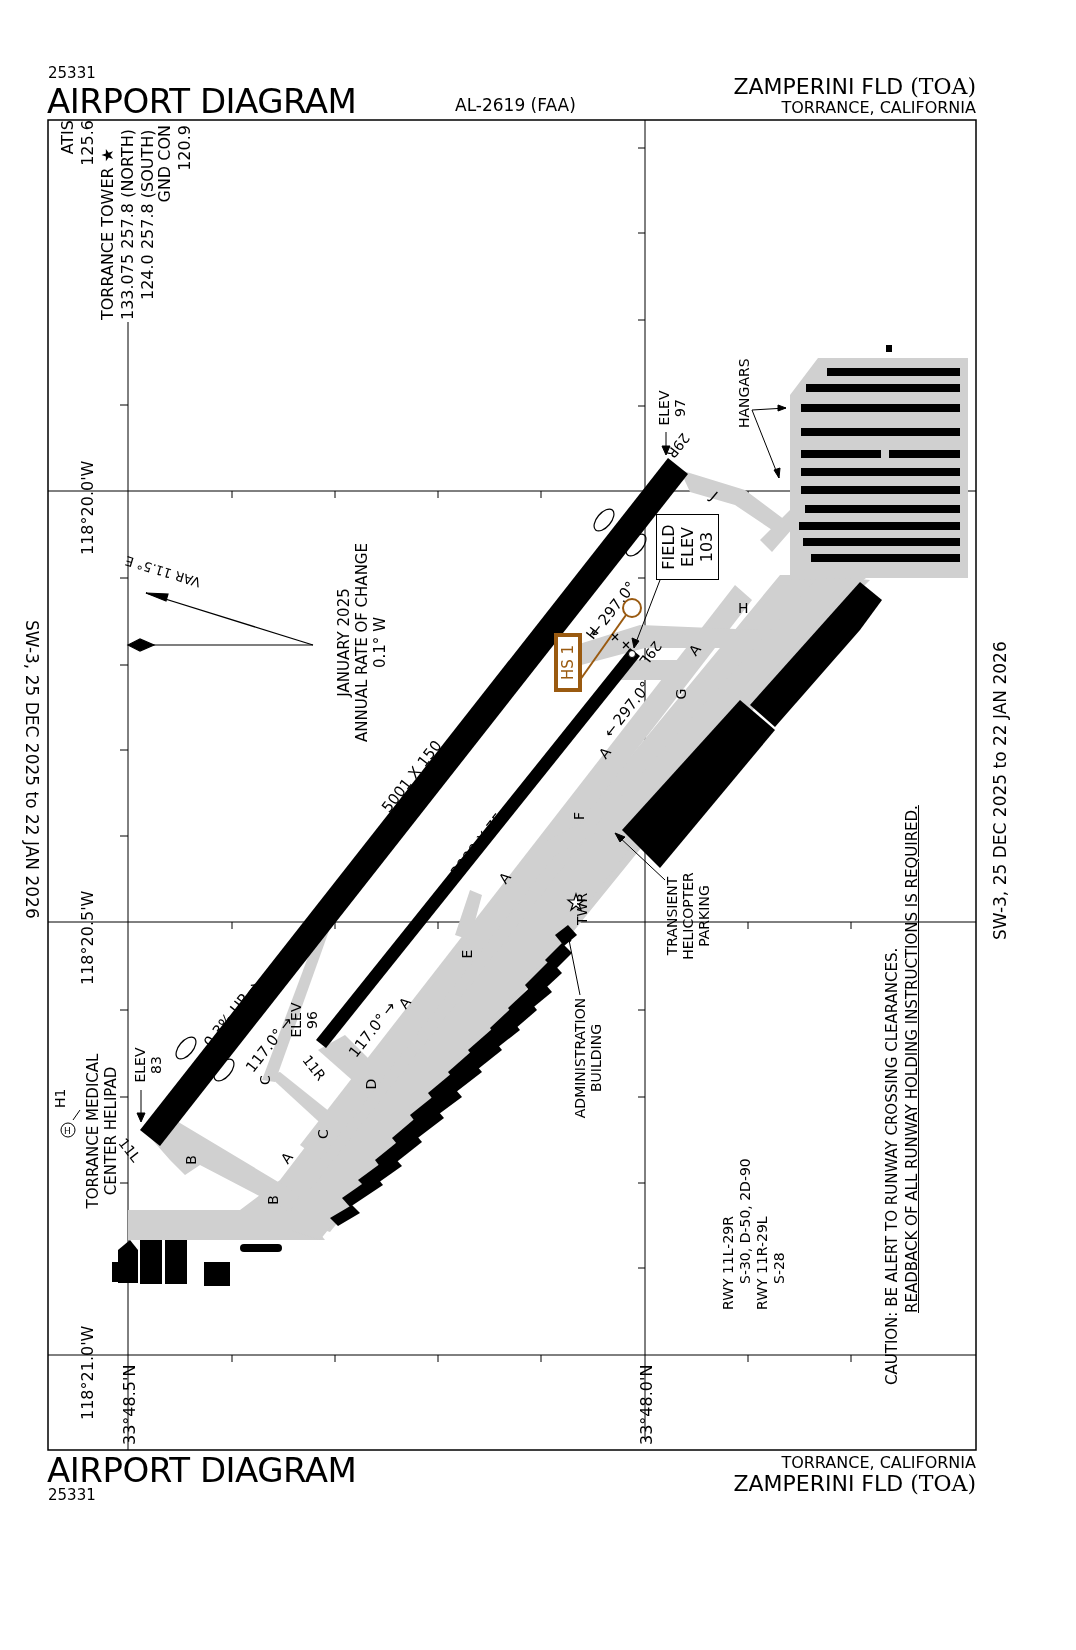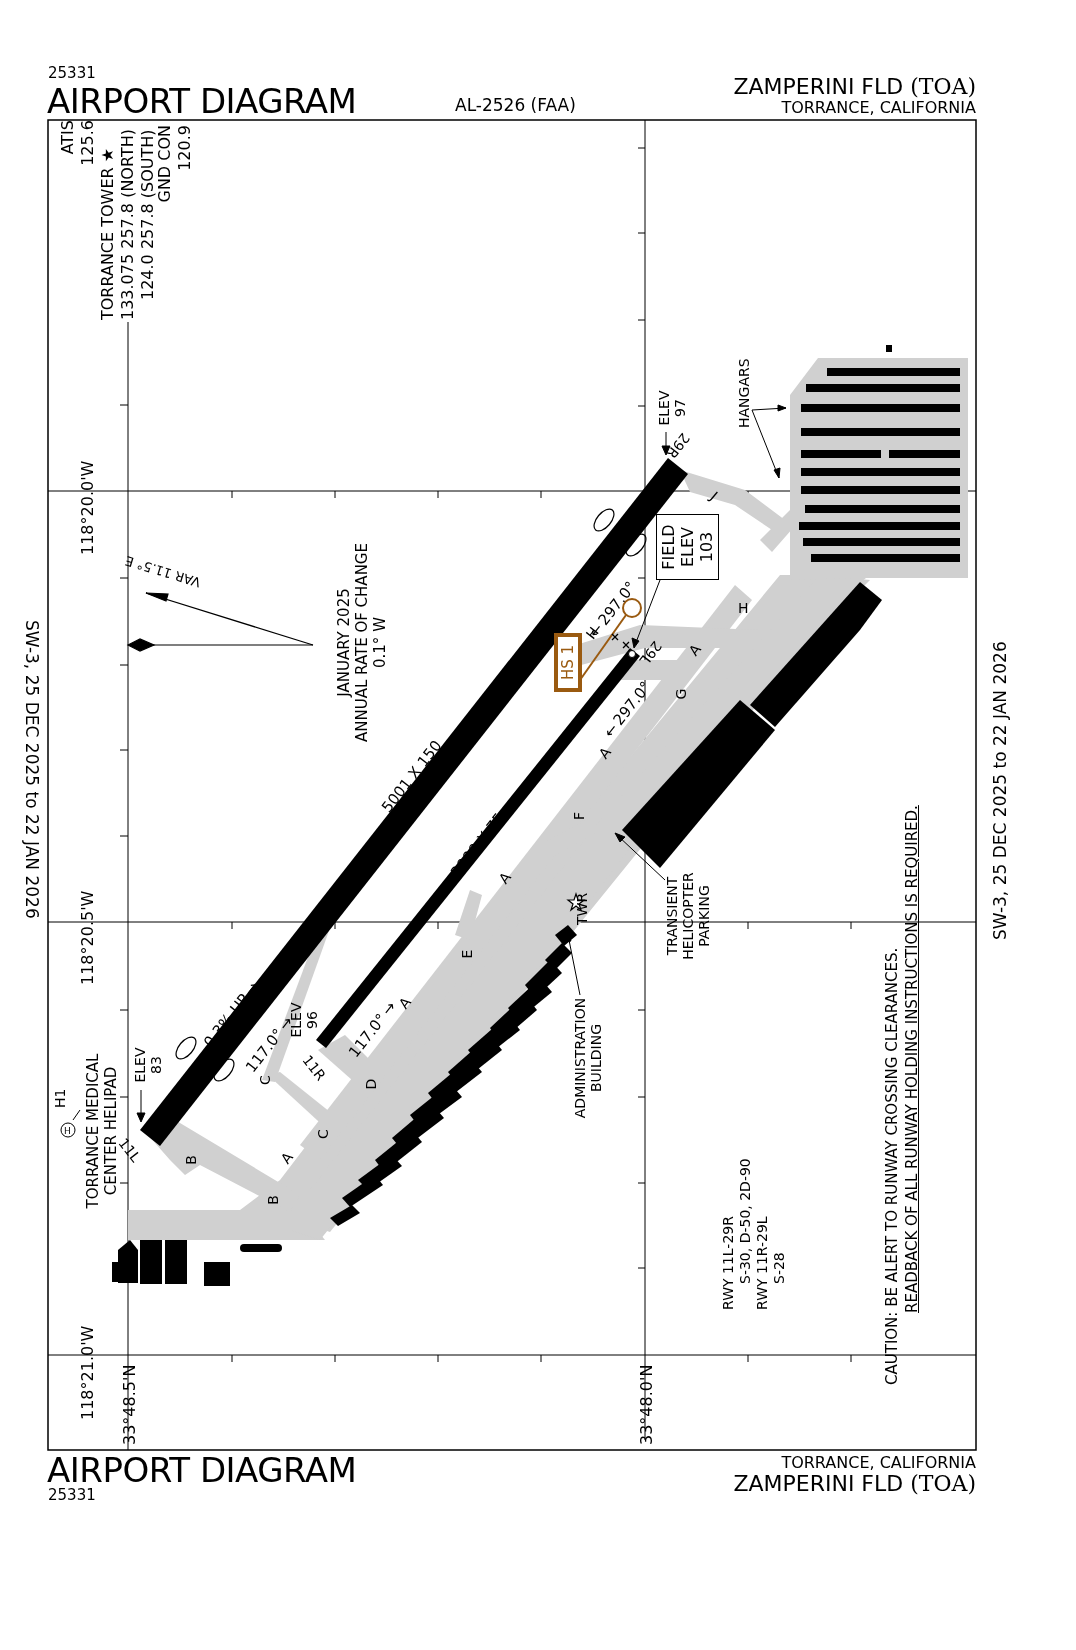--- a/index.html
+++ b/index.html
@@ -12,21 +12,21 @@
   .hdr-airport .paren { font-family:"DejaVu Serif", serif; }
   .hdr-city { font-size:16px; text-align:right; }
   svg text { font-family:"DejaVu Sans", sans-serif; fill:#000; }
   .side-date { font-size:17px; white-space:nowrap; }
 </style>
 </head>
 <body>
 
 <div class="abs hdr-num" style="left:48px;top:64px;">25331</div>
 <div class="abs hdr-title" style="left:47px;top:84px;">AIRPORT DIAGRAM</div>
-<div class="abs hdr-id" style="left:455px;top:95px;">AL-2526 (FAA)</div>
+<div class="abs hdr-id" style="left:455px;top:95px;">AL-2619 (FAA)</div>
 <div class="abs hdr-airport" style="right:100px;top:76px;">
   <span>ZAMPERINI FLD</span>
   <span class="paren">(TOA)</span>
 </div>
 <div class="abs hdr-city" style="right:100px;top:98px;">TORRANCE, CALIFORNIA</div>
 
 <div class="abs hdr-city" style="right:100px;top:1453px;">TORRANCE, CALIFORNIA</div>
 <div class="abs hdr-airport" style="right:100px;top:1473px;">
   <span>ZAMPERINI FLD</span>
   <span class="paren">(TOA)</span>

